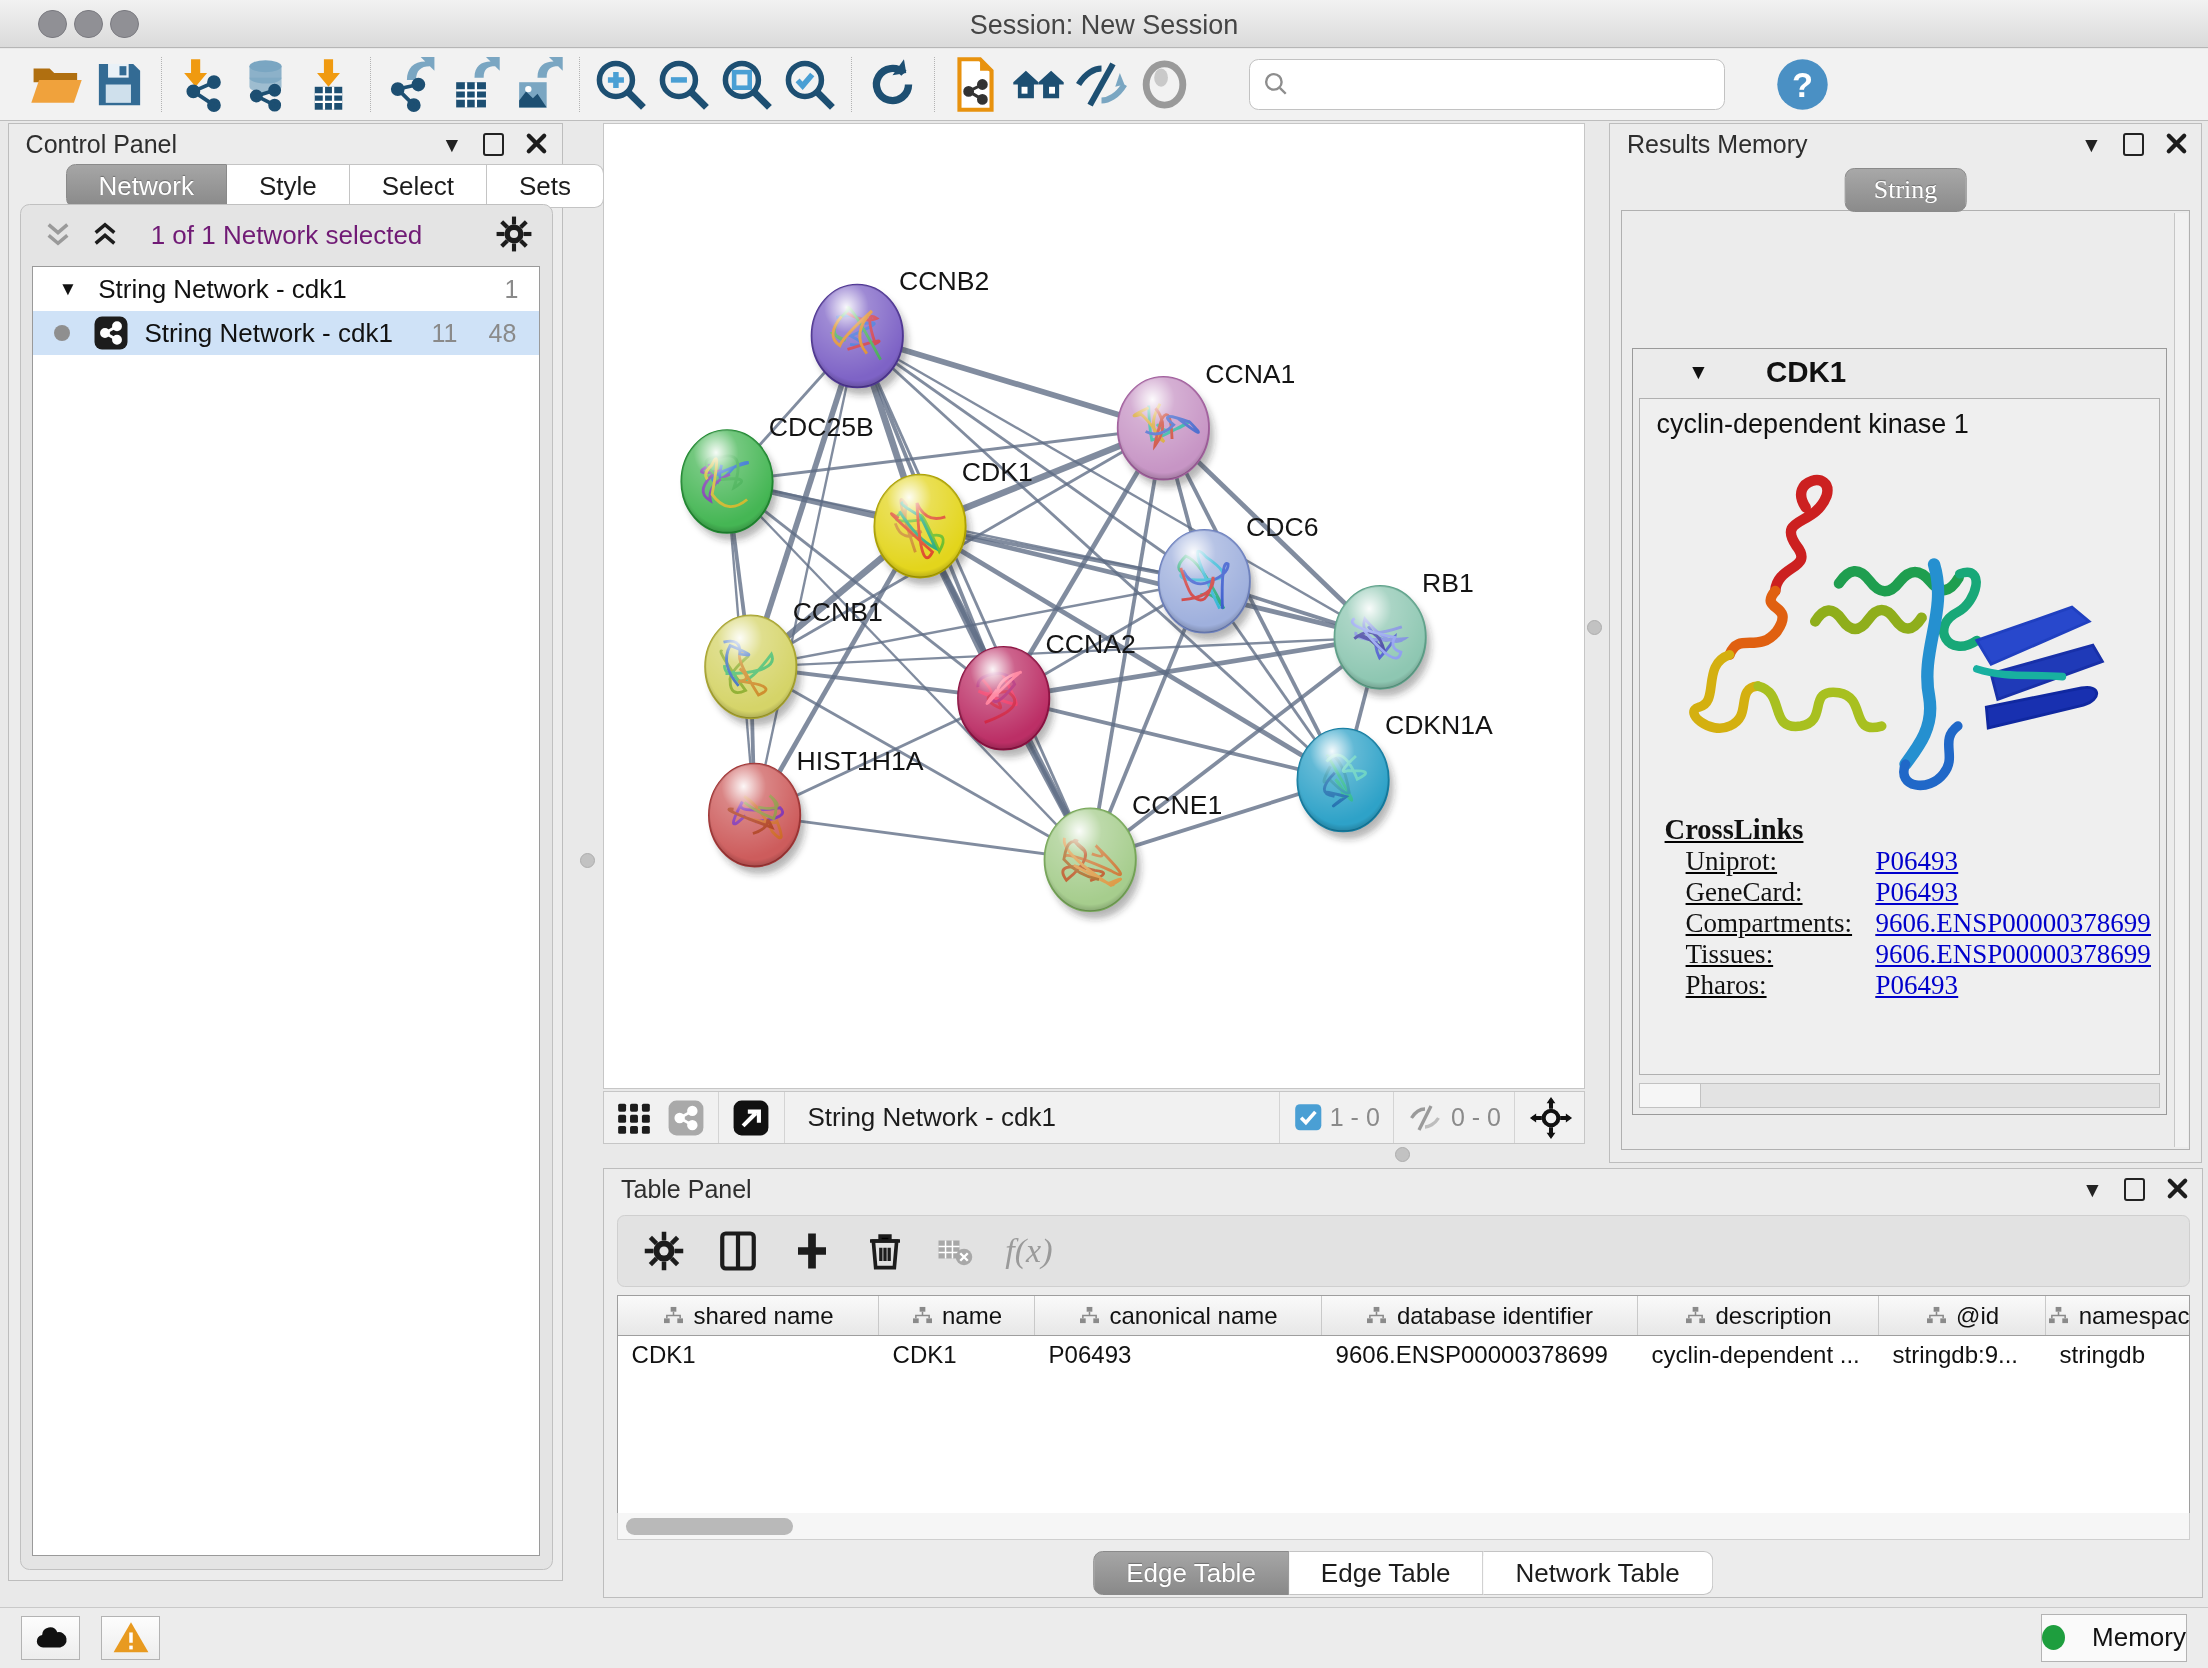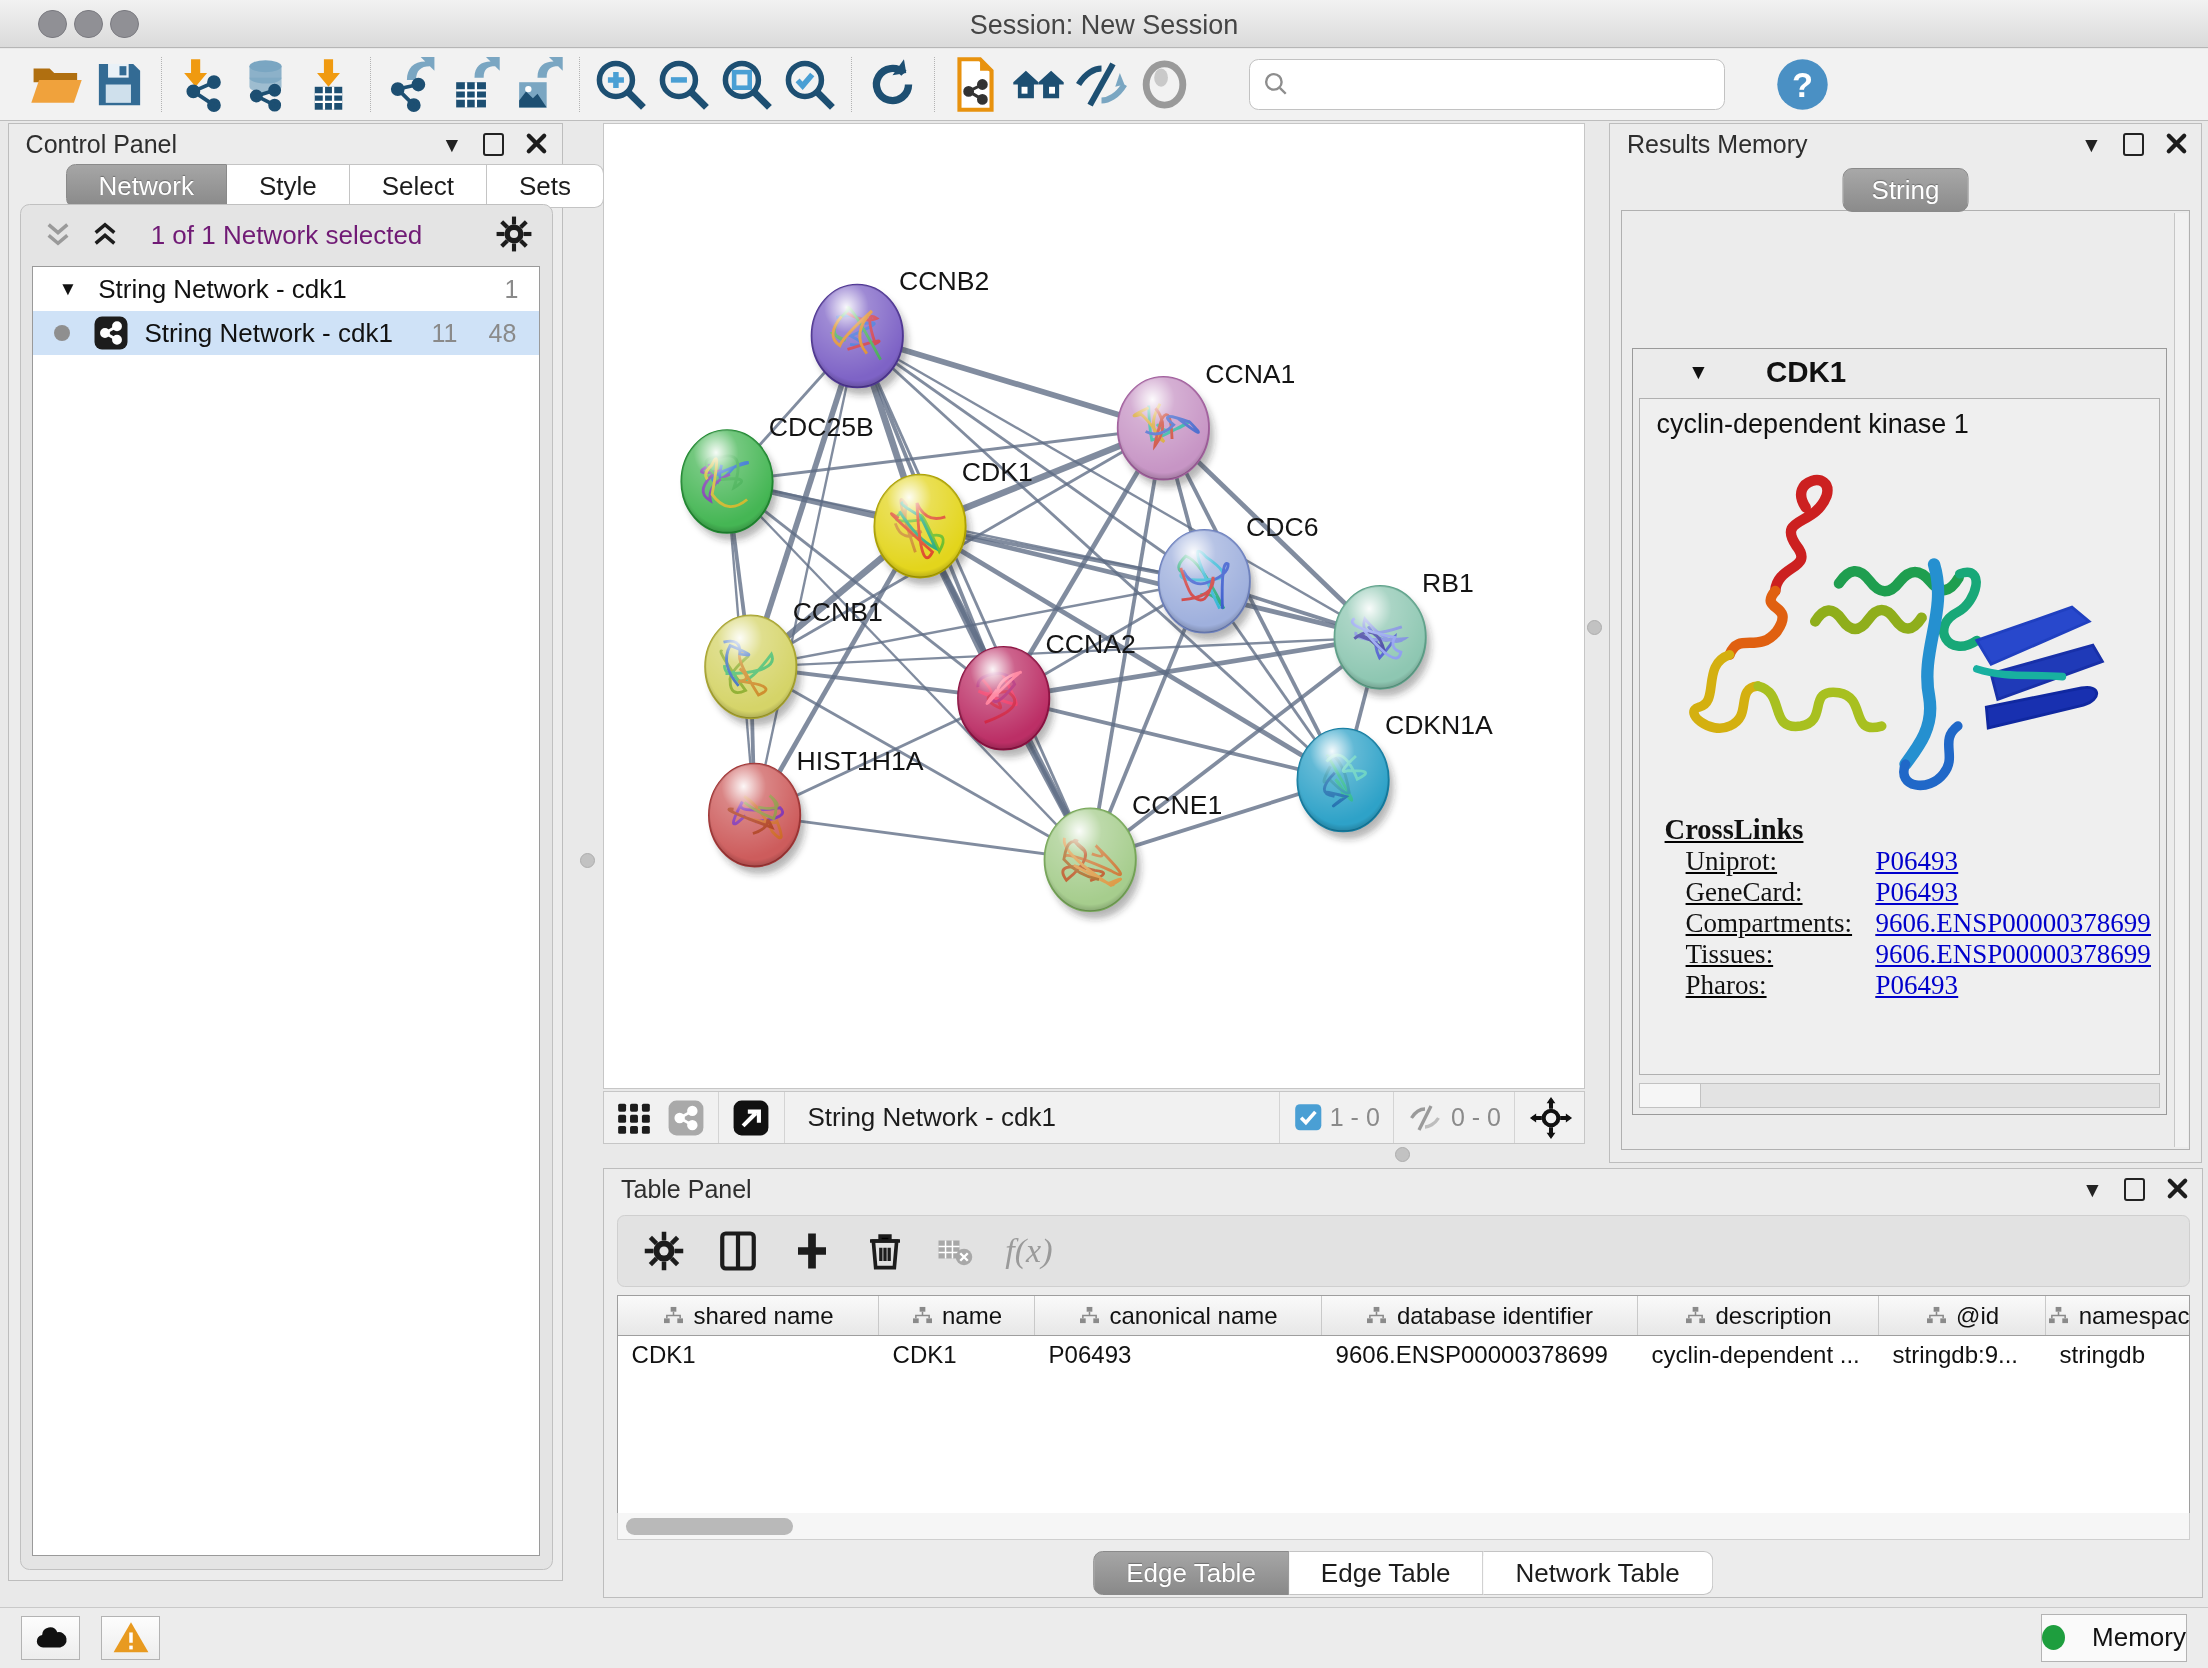--- a/index.html
+++ b/index.html
@@ -72,21 +72,21 @@
   #nsb-title { font-size:26px; color:#1c1c1c; margin-left:9.5px; }
   .nsb-count { font-size:25px; color:#8a8a8a; margin-left:7.6px; }
   .splitter-dot { position:absolute; width:15px; height:15px; border-radius:50%; background:#c2c2c2;
     border:1px solid #adadad; }
 
   
   #results-panel { left:1609px; top:123px; width:593px; height:1040px; }
   #rp-tab { position:absolute; left:50%; transform:translateX(-50%); top:44px; height:44px; padding:0 28.5px;
     display:flex; align-items:center; font-size:26px; color:#fff; z-index:3;
     background:linear-gradient(#a8a8a8,#8b8b8b); border:1px solid #8a8a8a; border-radius:9.5px;
-    text-shadow:0 -1px 1px rgba(0,0,0,.3); }
+    text-shadow:0 -1px 1px rgba(0,0,0,.3);font-family:Liberation Serif, serif; }
   #rp-box { position:absolute; left:11.4px; top:86px; width:569px; height:940px;
     border:1.9px solid #b0b0b0; background:#ececec; }
   #rp-scrollstrip { position:absolute; right:1.9px; top:1.9px; bottom:1.9px; width:13.3px;
     background:#f1f1f1; border-left:1px solid #c6c6c6; }
   #rp-btnbox { position:absolute; left:9.5px; top:9.5px; width:535px; height:116px;
     border:1px solid #b5b5b5; }
   .rp-btn { position:absolute; top:34px; height:49px; background:#fff; border:1px solid #b8b8b8;
     border-radius:9.5px; font-size:27px; color:#111; display:flex; align-items:center; justify-content:center;
     box-shadow:0 1px 1.9px rgba(0,0,0,.15); }
   #btn-expand { left:63px; width:200px; }

